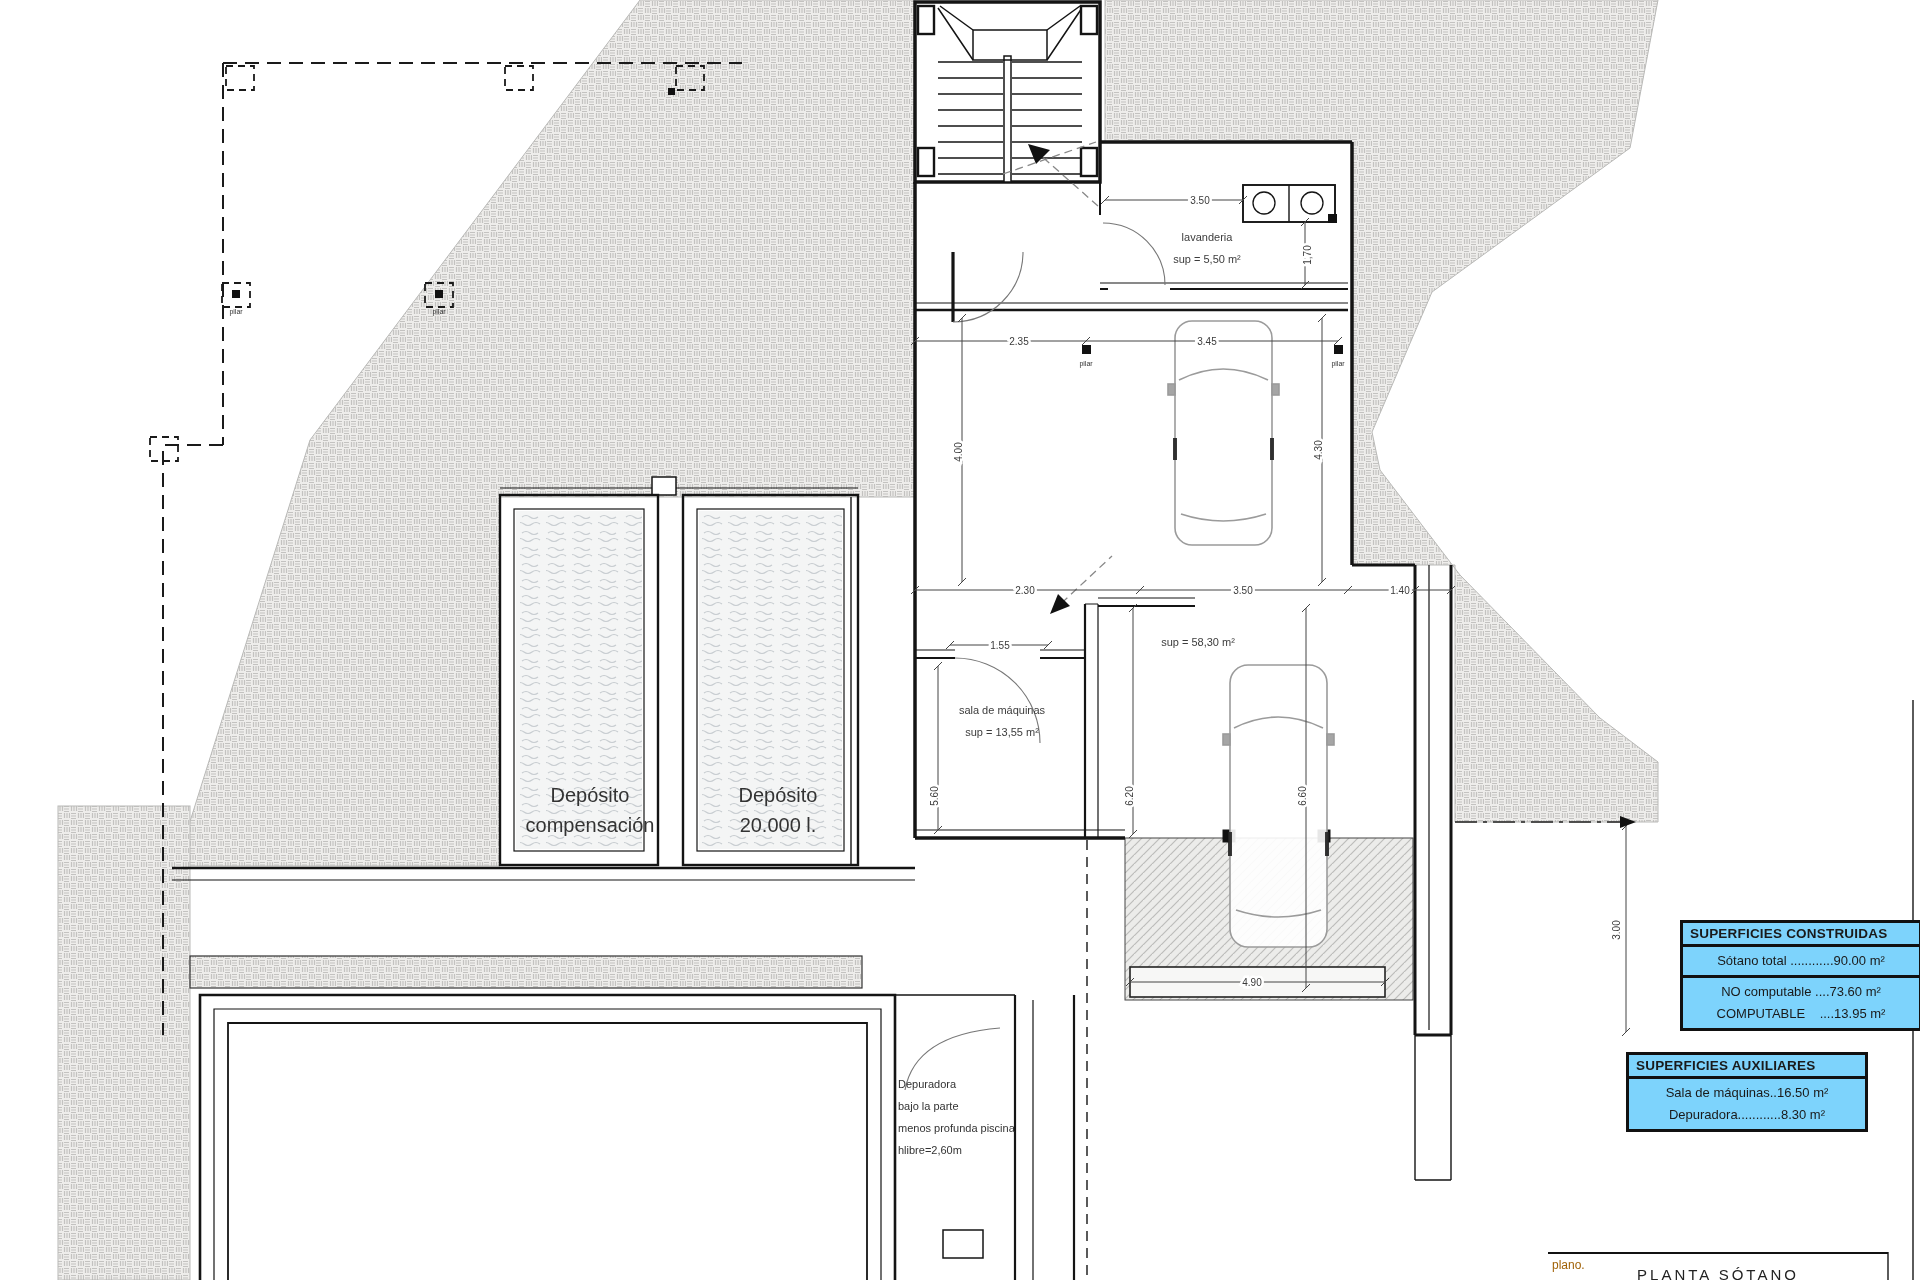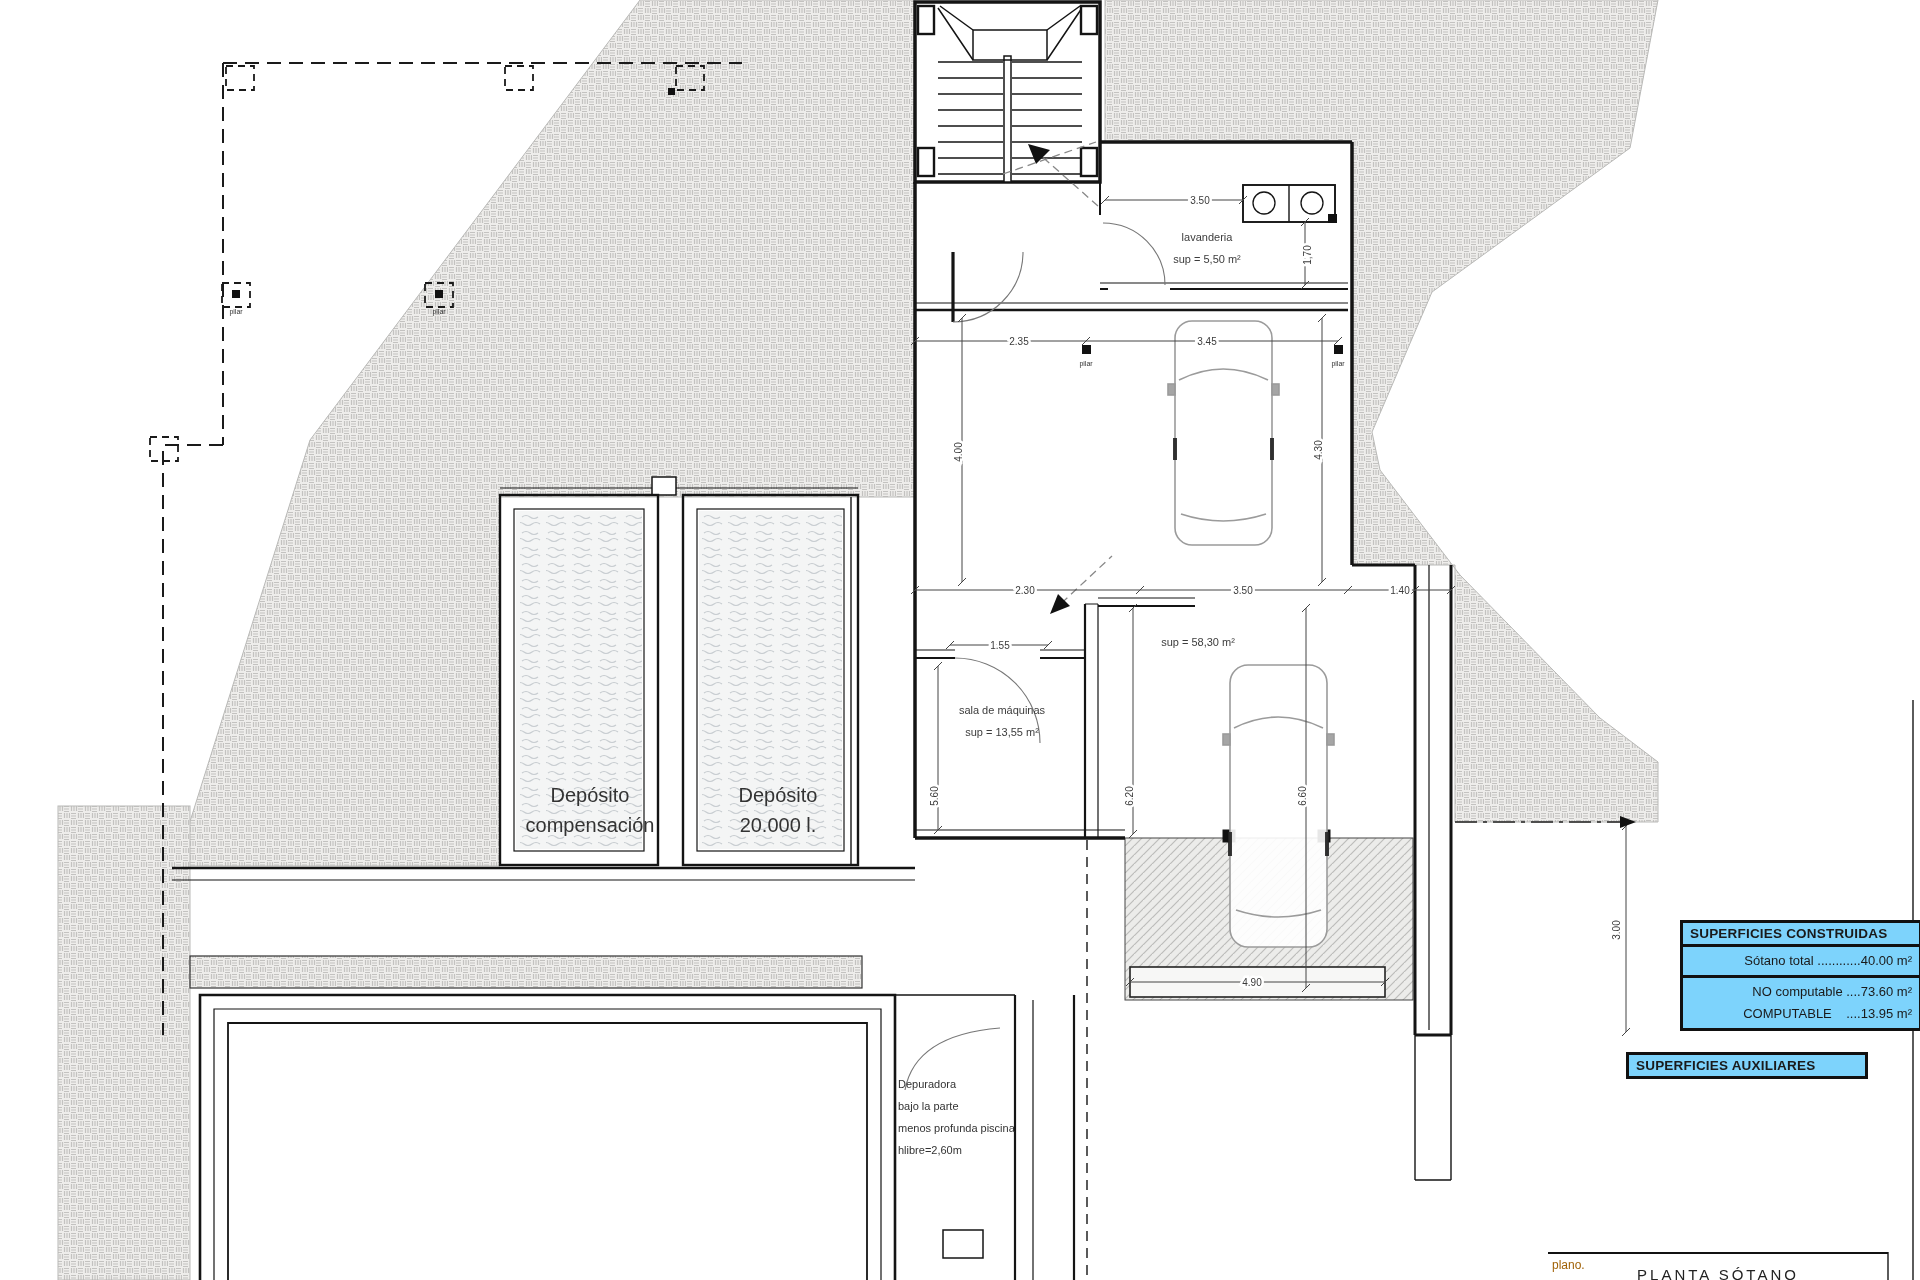--- a/index.html
+++ b/index.html
@@ -8,21 +8,21 @@
   svg{position:absolute;left:0;top:0;}
   .lbl{fill:#3c3c3c;font-size:11px;text-anchor:middle;font-family:"Liberation Sans",sans-serif;}
   .big{fill:#333;font-size:20px;text-anchor:middle;font-family:"Liberation Sans",sans-serif;}
   .dim{fill:#3a3a3a;font-size:10px;text-anchor:middle;font-family:"Liberation Sans",sans-serif;
        paint-order:stroke;stroke:#ffffff;stroke-width:5px;}
   .tiny{fill:#333;font-size:7px;text-anchor:middle;font-family:"Liberation Sans",sans-serif;}
   .note{fill:#333;font-size:11px;text-anchor:start;font-family:"Liberation Sans",sans-serif;}
   .tbl{position:absolute;width:242px;background:#7dd3fc;color:#1a1a1a;}
   .tbl .hd{border:3px solid #111;padding:3px 7px;font-weight:700;font-size:13.5px;letter-spacing:.2px;}
   .tbl .sec{border:3px solid #111;border-top:none;padding:3px 7px;font-size:13px;}
-  .tbl .row{display:flex;justify-content:flex-end;line-height:1.7;}
+  .tbl .row{display:flex;justify-content:center;line-height:1.7;}
   .titleblock{position:absolute;left:1548px;top:1252px;width:340px;border-top:2.5px solid #111;}
   .titleblock .pl{font-size:12px;color:#a16207;padding:4px 0 0 4px;}
   .titleblock .pt{font-size:15px;color:#222;letter-spacing:3px;text-align:center;margin-top:-6px;}
 </style>
 </head>
 <body>
 
 <div class="wrap">
 <svg width="1920" height="1280" viewBox="0 0 1920 1280">
   <defs>
@@ -253,36 +253,46 @@
     <path d="M1913,700 L1913,1280" stroke-width="1.6"></path>
     <path d="M1888,1252 L1888,1280" stroke-width="1.6"></path>
   </g>
 </svg>
 
 <div class="tbl" style="left:1680px;top:920px;">
   <div class="hd">SUPERFICIES CONSTRUIDAS</div>
   <div class="sec">
     <div class="row">
       <span>Sótano total ............</span>
-      <span>40.00 m²</span>
+      <span>90.00 m²</span>
     </div>
   </div>
   <div class="sec">
     <div class="row">
       <span>NO computable ....</span>
       <span>73.60 m²</span>
     </div>
     <div class="row">
       <span>COMPUTABLE&nbsp;&nbsp;&nbsp;&nbsp;....</span>
       <span>13.95 m²</span>
     </div>
   </div>
 </div>
 
 <div class="tbl" style="left:1596px;top:1052px;margin-left:30px;">
   <div class="hd">SUPERFICIES AUXILIARES</div>
+  <div class="sec">
+    <div class="row">
+      <span>Sala de máquinas..</span>
+      <span>16.50 m²</span>
+    </div>
+    <div class="row">
+      <span>Depuradora............</span>
+      <span>8.30 m²</span>
+    </div>
+  </div>
 </div>
 
 <div class="titleblock">
   <div class="pl">plano.</div>
   <div class="pt">PLANTA SÓTANO</div>
 </div>
 </div>
 
 </body></html>

